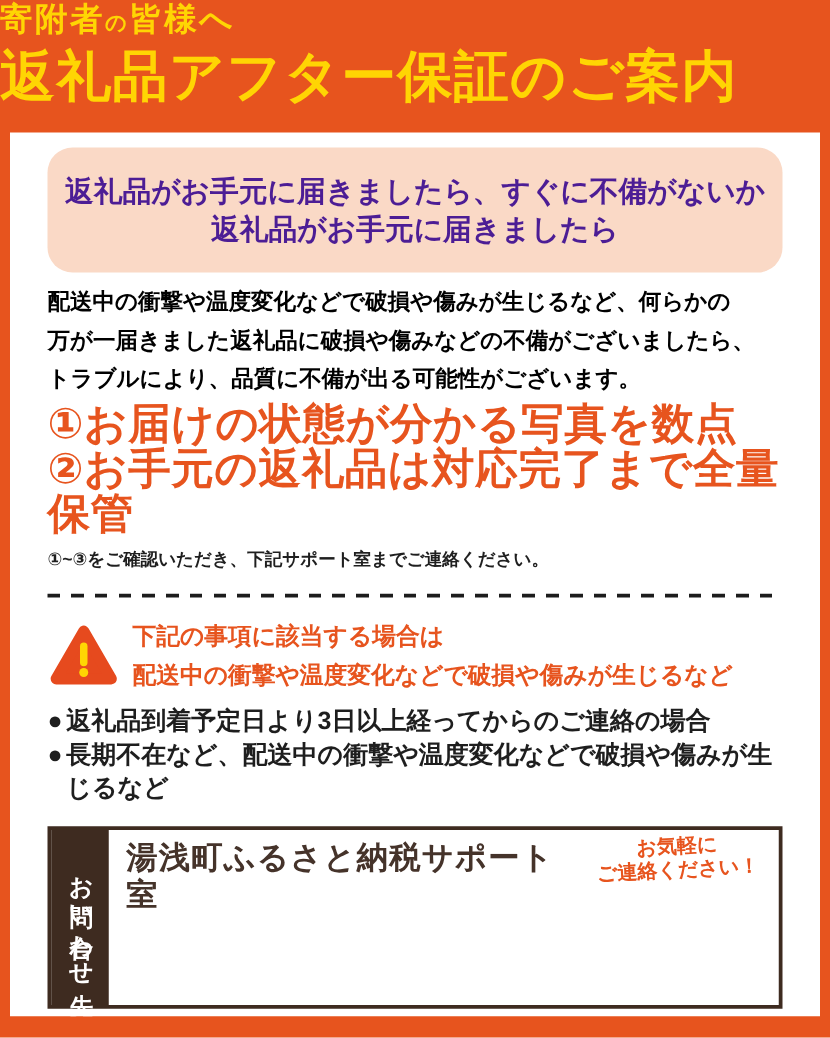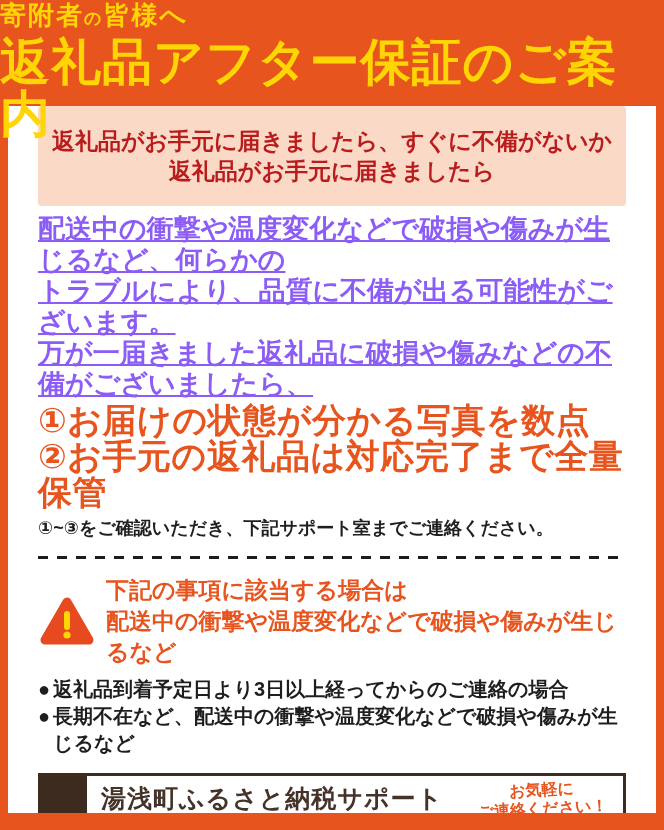--- a/index.html
+++ b/index.html
@@ -11,48 +11,48 @@
   }
   .page{width:664px;height:830px;position:relative;}
 
   
   .header{
     height:106px;background:#E7541E;color:#FFD503;
     text-align:left;box-sizing:border-box;
   }
   .header .subtitle{font-size:26px;font-weight:bold;letter-spacing:2px;line-height:30px;}
   .header .subtitle .particle{font-size:17px;}
-  .header .title{font-size:50px;font-weight:bold;letter-spacing:1px;line-height:52px;margin-top:2px;}
+  .header .title{font-size:44px;font-weight:bold;letter-spacing:1px;line-height:52px;margin-top:2px;}
 
   
   .content{
     margin:0 8px;background:#FFFFFF;height:707px;
     box-sizing:border-box;padding:0 30px;overflow:hidden;
   }
 
   .notice-box{
-    background:#FAD9C6;border-radius:4px;
+    margin-top:12px;background:#FAD9C6;border-radius:20px;
     padding:20px 8px;text-align:center;
-    color:#b91c1c;font-size:23px;font-weight:bold;line-height:30px;
+    color:#4c1d95;font-size:23px;font-weight:bold;line-height:30px;
   }
 
-  .paragraph{margin-top:8px;color:#8b5cf6;font-size:27px;font-weight:600;line-height:31px;text-decoration:underline;}
+  .paragraph{margin-top:8px;color:#000000;font-size:18px;font-weight:600;line-height:31px;}
 
   .numbered-items{margin-top:2px;color:#E7541E;font-size:34px;font-weight:bold;line-height:36px;letter-spacing:0.5px;}
 
-  .confirm-note{margin-top:4px;color:#1F1F1F;font-size:18px;font-weight:600;line-height:28px;}
+  .confirm-note{margin-top:4px;color:#1F1F1F;font-size:14px;font-weight:600;line-height:28px;}
 
   .dashed-divider{
     margin-top:14px;height:3px;
     background:repeating-linear-gradient(90deg,#1c1c1c 0 10px,transparent 10px 19px);
   }
 
   .warning-section{margin-top:16px;display:flex;align-items:center;}
   .warning-icon{flex:0 0 58px;height:56px;margin-right:10px;}
-  .warning-text{color:#E7541E;font-size:23px;font-weight:bold;line-height:31px;}
+  .warning-text{color:#E7541E;font-size:19px;font-weight:bold;line-height:31px;}
 
   .exclusion-list{margin-top:8px;color:#1e1e1e;font-size:20px;font-weight:600;line-height:27px;}
   .exclusion-list .row{display:flex;}
   .exclusion-list .marker{margin-right:3px;}
 
   
   .contact-card{
     margin-top:16px;border:3px solid #3E2B20;background:#fff;
     height:146px;display:flex;box-sizing:border-box;
   }
@@ -84,22 +84,22 @@
 
   <div class="content">
 
     <div class="notice-box">
       <div>返礼品がお手元に届きましたら、すぐに不備がないか</div>
       <div>返礼品がお手元に届きましたら</div>
     </div>
 
     <div class="paragraph">
       <div>配送中の衝撃や温度変化などで破損や傷みが生じるなど、何らかの</div>
+      <div>万が一届きました返礼品に破損や傷みなどの不備がございましたら、</div>
       <div>トラブルにより、品質に不備が出る可能性がございます。</div>
-      <div>万が一届きました返礼品に破損や傷みなどの不備がございましたら、</div>
     </div>
 
     <div class="numbered-items">
       <div>①お届けの状態が分かる写真を数点</div>
       <div>②お手元の返礼品は対応完了まで全量保管</div>
     </div>
 
     <div class="confirm-note">①~③をご確認いただき、下記サポート室までご連絡ください。</div>
 
     <div class="dashed-divider"></div>

